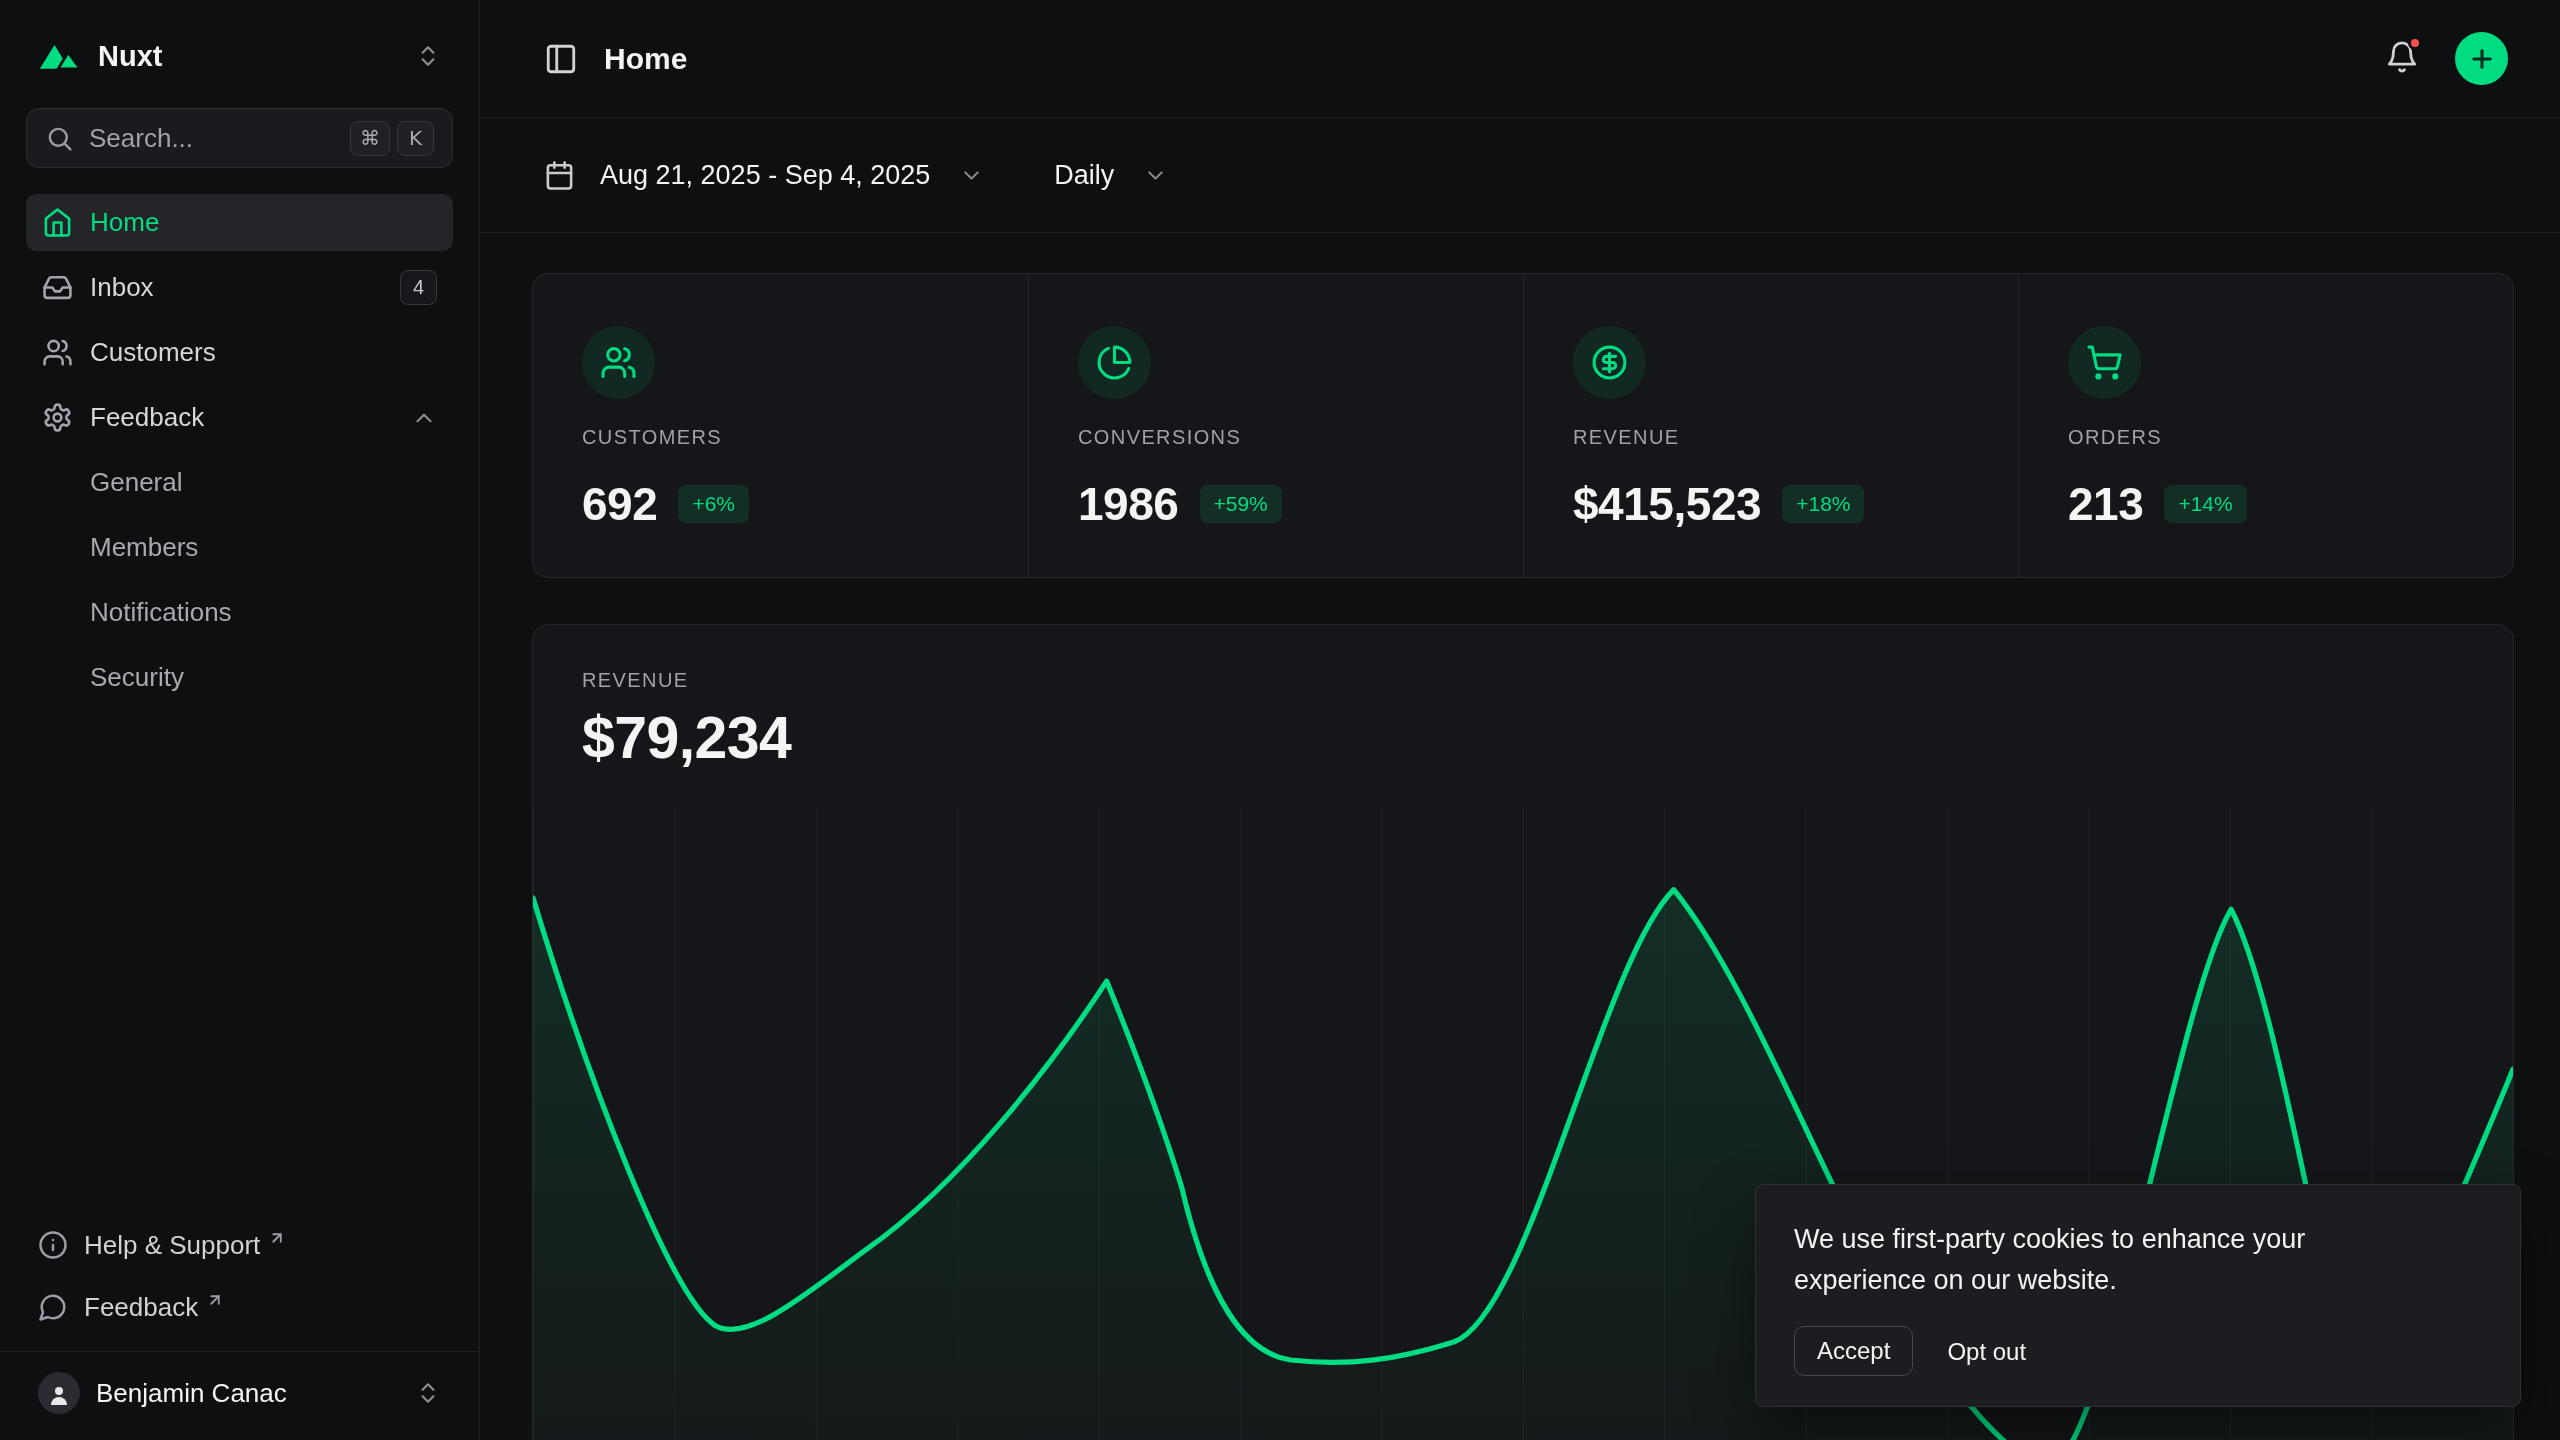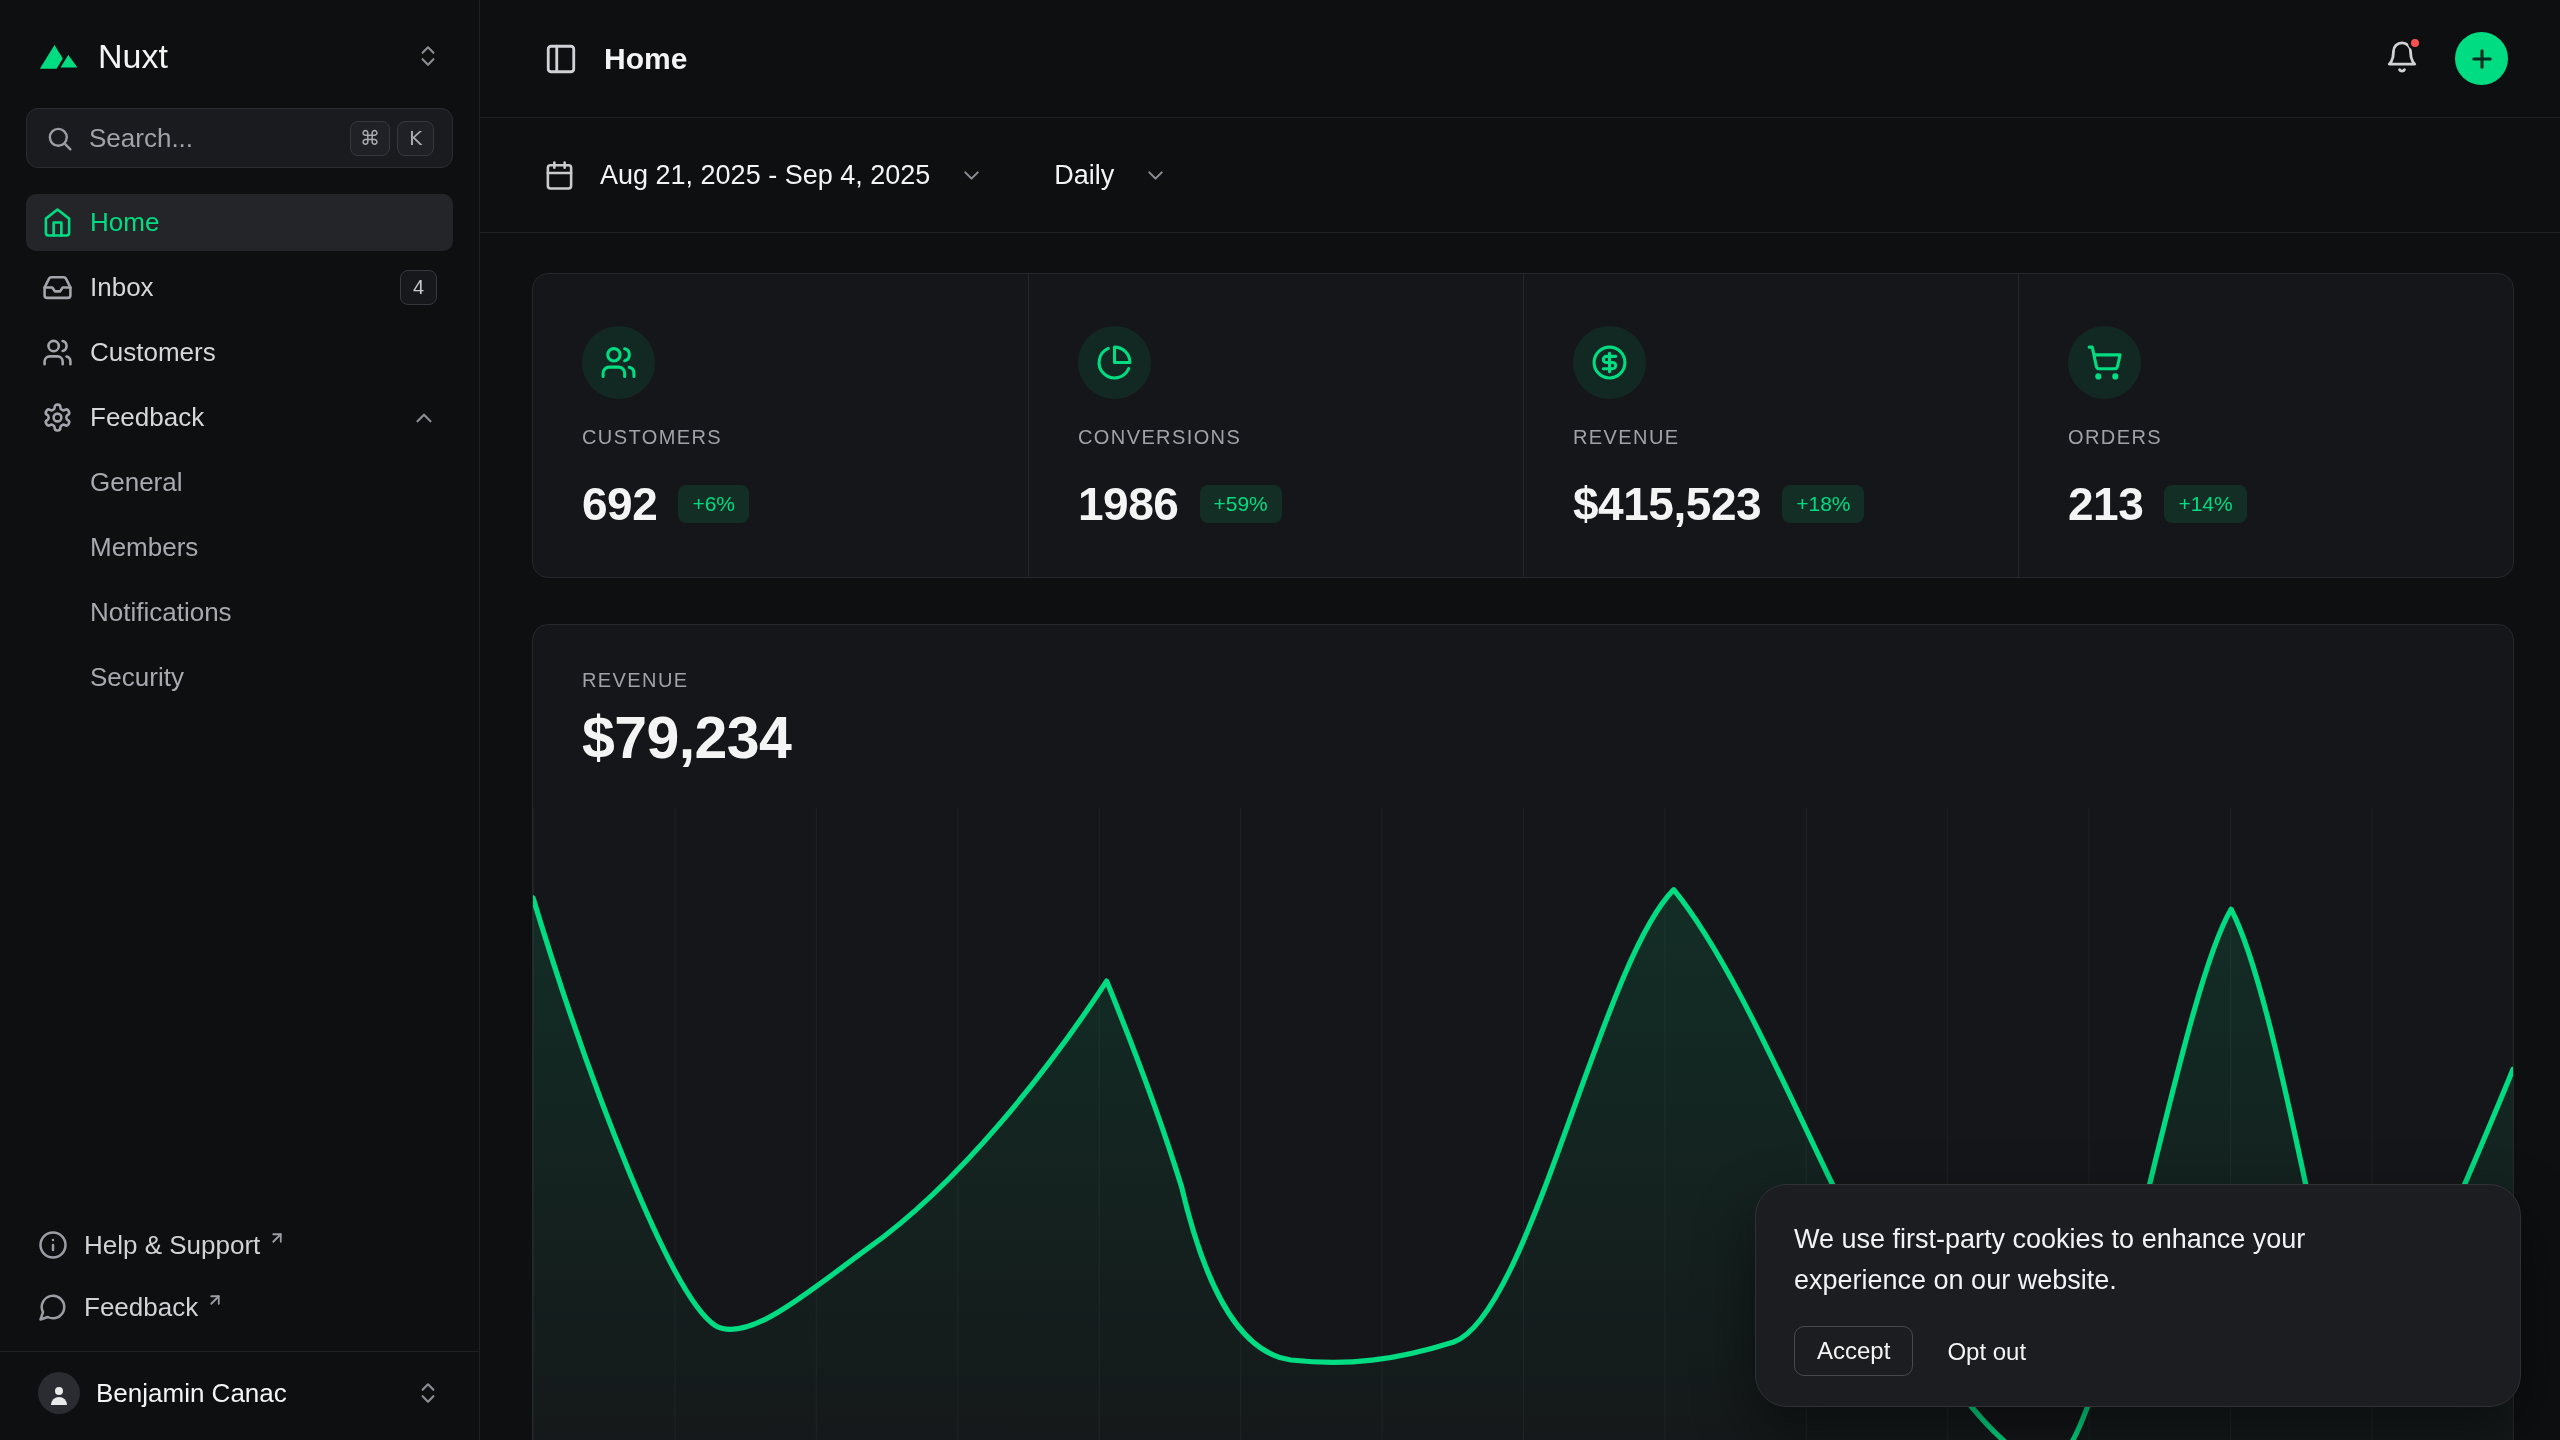--- a/index.html
+++ b/index.html
@@ -18,21 +18,21 @@
     font-family:"Liberation Sans","DejaVu Sans",sans-serif;}
   svg{display:block}
 
   .app{display:flex;width:100%;height:100%}
 
   
   .sidebar{width:480px;min-width:480px;height:100%;border-right:1px solid var(--line);
     display:flex;flex-direction:column;padding:26px 26px 0;}
   .switcher{display:flex;align-items:center;gap:16px;height:60px;padding:0 12px;border-radius:12px;cursor:pointer}
   .logo svg{width:44px;height:30px}
-  .switch-name{font-size:34px;font-weight:400;color:var(--text-hi)}
+  .switch-name{font-size:29px;font-weight:700;color:var(--text-hi)}
   .chevrons{margin-left:auto;color:#8b8d93}
   .chevrons svg{width:26px;height:26px}
 
   .searchbox{margin-top:22px;height:60px;border-radius:12px;background:#1a1b1f;border:1px solid #2b2c31;
     display:flex;align-items:center;gap:15px;padding:0 18px;color:var(--muted);font-size:26px;cursor:text}
   .searchbox svg{width:29px;height:29px;color:#9a9da3}
   .kbds{margin-left:auto;display:flex;gap:7px}
   .kbd{min-width:37px;height:35px;padding:0 9px;display:flex;align-items:center;justify-content:center;
     border:1px solid #36383e;background:#202126;border-radius:8px;color:#a8abb1;font-size:20px;
     font-family:"DejaVu Sans",sans-serif}
@@ -105,21 +105,21 @@
   .chart-head{padding:44px 49px 0}
   .chart-label{font-size:20px;font-weight:500;letter-spacing:0.07em;color:var(--muted)}
   .chart-value{margin-top:12px;font-size:59px;font-weight:700;color:var(--text-hi);letter-spacing:-0.01em}
   .chart-area{margin-top:36px;height:632px;position:relative;
     background-image:linear-gradient(to right,#1e2024 1px,transparent 1px);
     background-size:calc(100%/14) 100%}
   .chart-area svg{position:absolute;inset:0;width:100%;height:100%}
 
   
   .cookie-toast{position:fixed;right:39px;bottom:33px;width:766px;background:#1c1d21;border:1px solid #303136;
-    border-radius:32px;padding:34px 38px 30px;box-shadow:0 24px 60px rgba(0,0,0,0.45);z-index:10}
+    border-radius:8px;padding:34px 38px 30px;box-shadow:0 24px 60px rgba(0,0,0,0.45);z-index:10}
   .cookie-msg{font-size:27px;line-height:1.5;color:#f2f2f4;max-width:590px}
   .cookie-actions{margin-top:26px;display:flex;align-items:flex-end;gap:30px}
   .accept-btn{background:transparent;border:1px solid #46484e;border-radius:10px;color:var(--text-hi);
     font-size:24px;font-weight:500;padding:10px 22px;cursor:pointer;font-family:inherit}
   .optout-btn{background:none;border:none;color:var(--text-hi);font-size:24px;font-weight:500;
     padding:10px 4px;cursor:pointer;font-family:inherit}
 </style>
 </head>
 <body>
 

